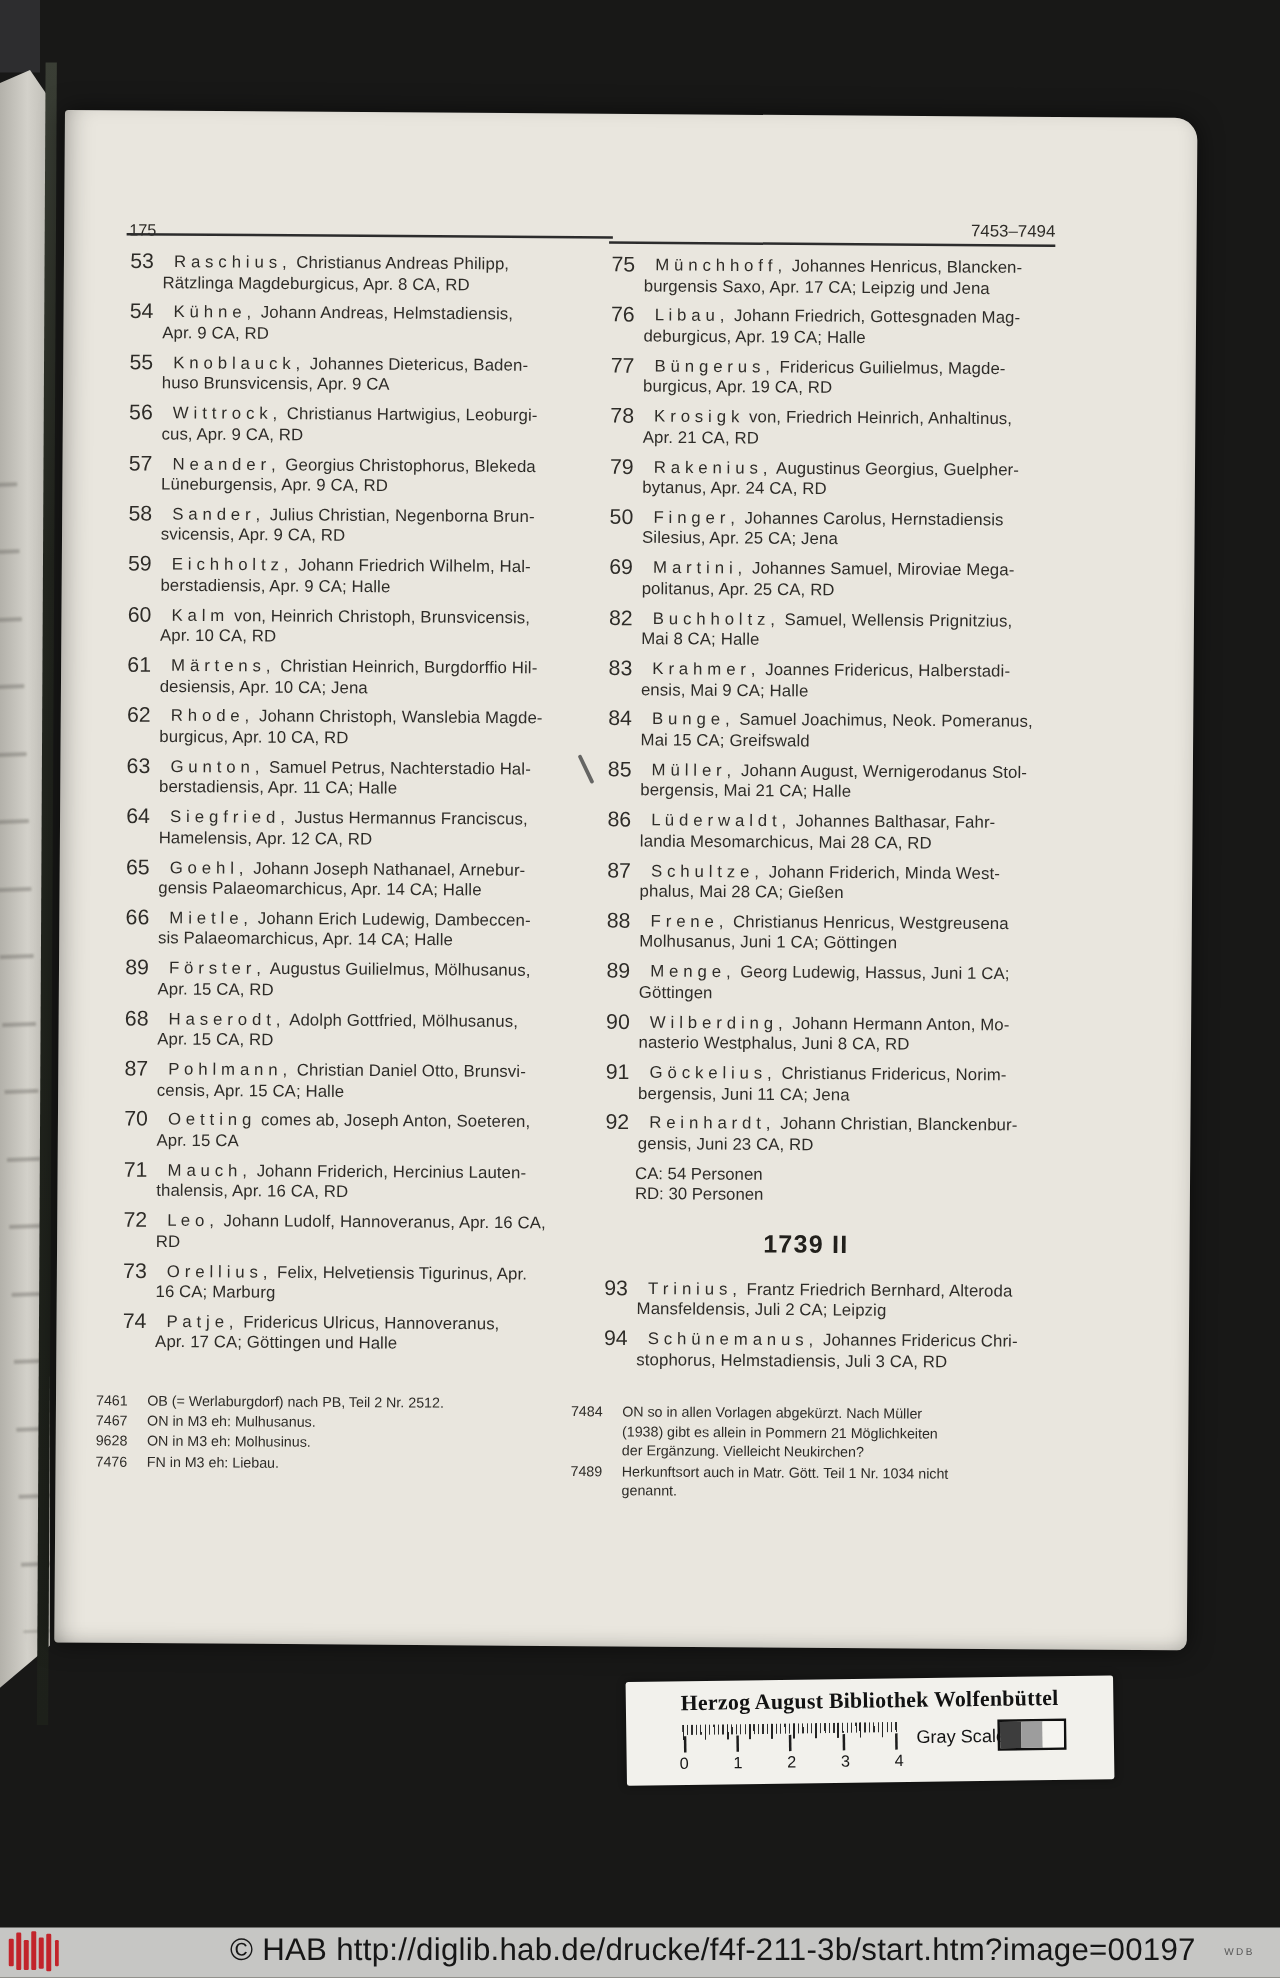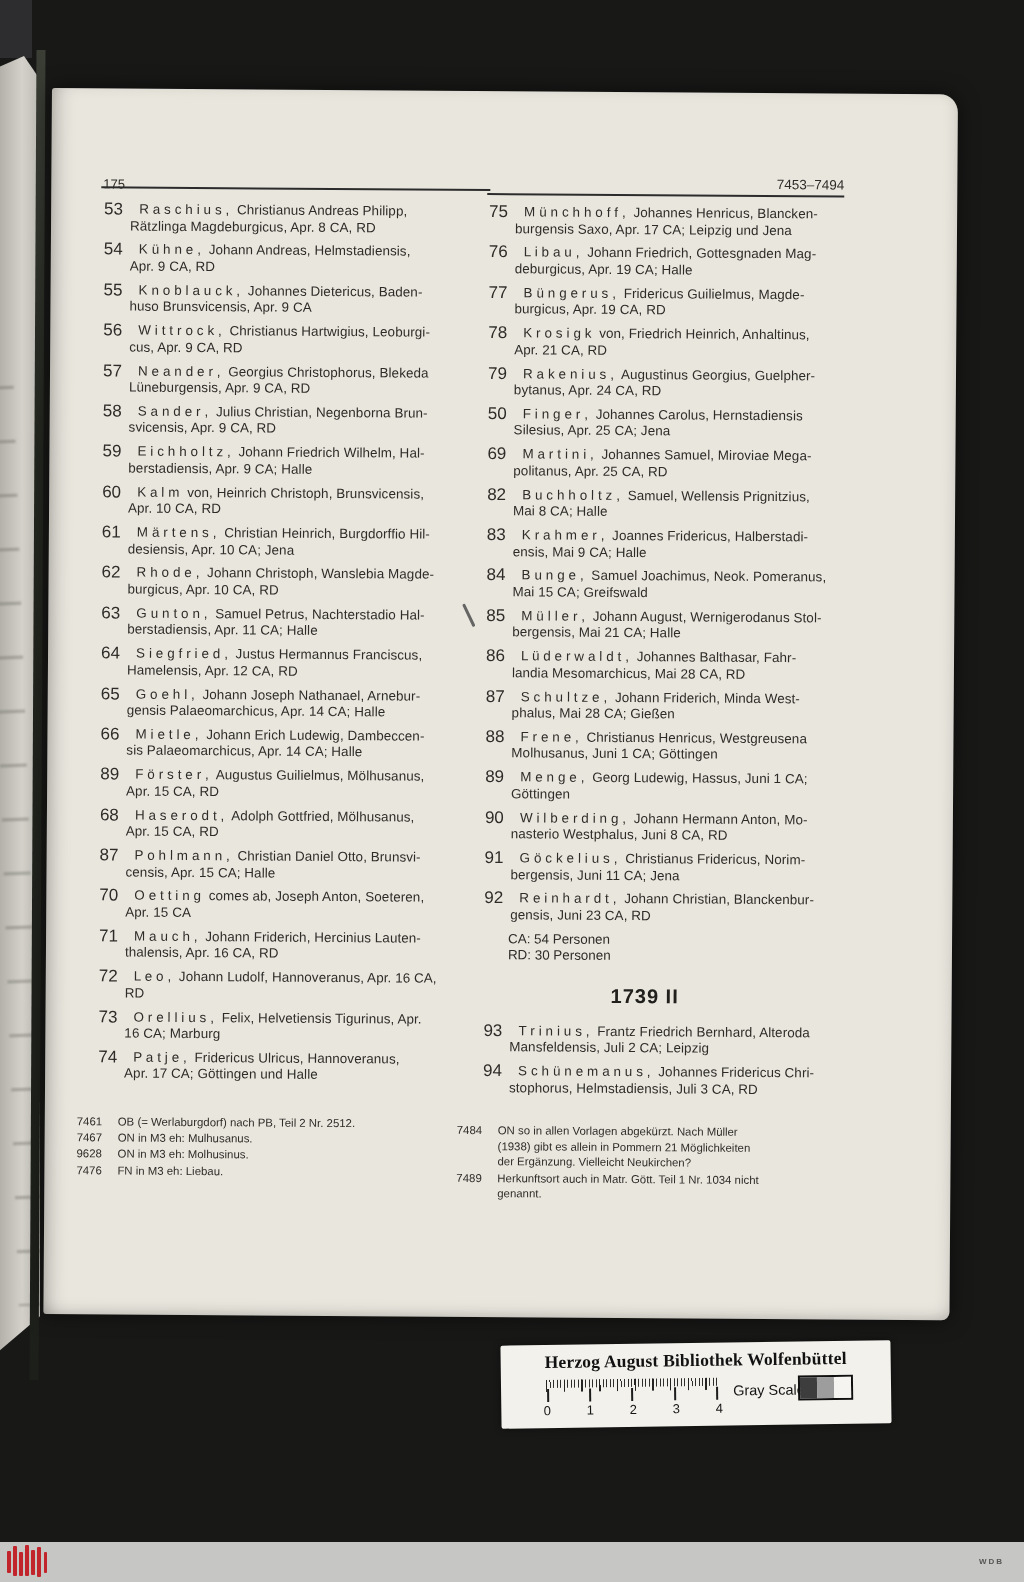--- a/index.html
+++ b/index.html
@@ -93,21 +93,21 @@
   .wdb-logo{position:absolute;left:7px;top:3px;height:34px;display:flex;gap:2.5px;align-items:flex-start}
   .wdb-logo i{width:3.6px;background:#c2242b;border-radius:1px;display:block}
   .wdb-logo i:nth-child(1){height:22px;margin-top:6px}
   .wdb-logo i:nth-child(2){height:30px;margin-top:1px}
   .wdb-logo i:nth-child(3){height:24px;margin-top:7px}
   .wdb-logo i:nth-child(4){height:31px;margin-top:0}
   .wdb-logo i:nth-child(5){height:25px;margin-top:5px}
   .wdb-logo i:nth-child(6){height:30px;margin-top:2px}
   .wdb-logo i:nth-child(7){height:21px;margin-top:7px}
   .caption{position:absolute;left:184px;top:4px;font-size:25px;color:#161616;letter-spacing:.2px;white-space:pre}
-  .wdb-mark{position:absolute;right:20px;top:15px;font-size:8px;font-weight:bold;letter-spacing:2px;color:#555}
+  .wdb-mark{position:absolute;right:20px;top:15px;font-size:8px;font-weight:normal;letter-spacing:2px;color:#555}
 </style>
 </head>
 <body>
 
 <div class="corner-dark"></div>
 <div class="facing-edge"></div>
 <div class="spine"></div>
 
 <div class="page">
   <div class="pagenum">175</div>
@@ -453,14 +453,15 @@
 <div class="footer-strip">
   <div class="wdb-logo">
     <i></i>
       <i></i>
       <i></i>
       <i></i>
       <i></i>
       <i></i>
       <i></i>
   </div>
+  <div class="caption">© HAB http://diglib.hab.de/drucke/f4f-211-3b/start.htm?image=00197</div>
   <div class="wdb-mark">WDB</div>
 </div>
 
 </body></html>

